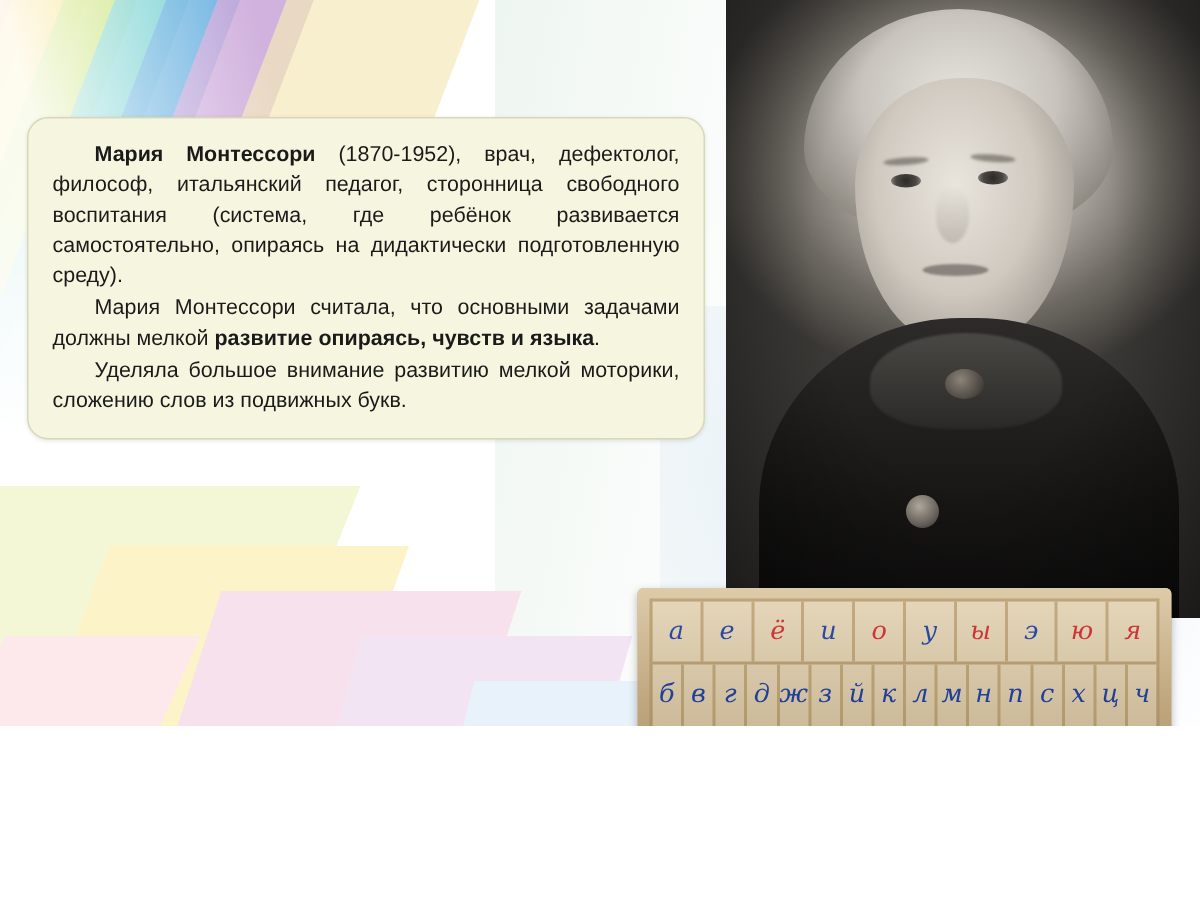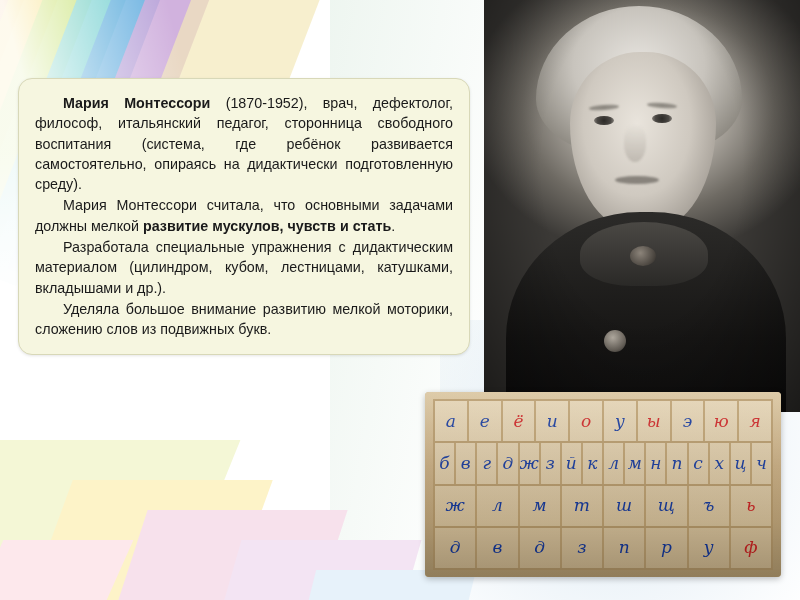--- a/index.html
+++ b/index.html
@@ -13,21 +13,21 @@
     font-family: "Liberation Sans", sans-serif;
     background: #ffffff;
     position: relative;
   }
 
   
   .slide {
     position: absolute;
     inset: 0;
     width: 800px;
-    height: 600px;
+    height: 484px;
     background: #ffffff;
     overflow: hidden;
   }
 
   
   .ribbon {
     position: absolute;
     transform-origin: top left;
   }
   .rb1 { left: -40px;  top: -120px; width: 70px;  height: 420px; background: #ef7f7f; transform: rotate(21deg); opacity: .9;}
@@ -264,22 +264,21 @@
     <div class="wedge w2"></div>
     <div class="wedge w3"></div>
     <div class="wedge w4"></div>
     <div class="wedge w5"></div>
     <div class="wedge w6"></div>
   </div>
 
   <div class="callout">
     <div id="callout-body">
         <p><span class="b">Мария Монтессори</span><span> (1870-1952), врач, дефектолог, философ, итальянский педагог, сторонница свободного воспитания (система, где ребёнок развивается самостоятельно, опираясь на дидактически подготовленную среду).</span></p>
-        <p><span>Мария Монтессори считала, что основными задачами должны мелкой </span><span class="b">развитие мускулов, чувств и стать</span><span>.</span></p>
-        <p><span>Разработала специальные упражнения с дидактическим материалом (цилиндром, кубом, лестницами, катушками, вкладышами и др.).</span></p>
+        <p><span>Мария Монтессори считала, что основными задачами должны мелкой </span><span class="b">развитие опираясь, чувств и языка</span><span>.</span></p>
         <p><span>Уделяла большое внимание развитию мелкой моторики, сложению слов из подвижных букв.</span></p>
       </div>
   </div>
 
   <div class="portrait">
     <div class="ph-bg"></div>
     <div class="ph-hair"></div>
     <div class="ph-face"></div>
     <div class="ph-brow l"></div>
     <div class="ph-brow r"></div>

